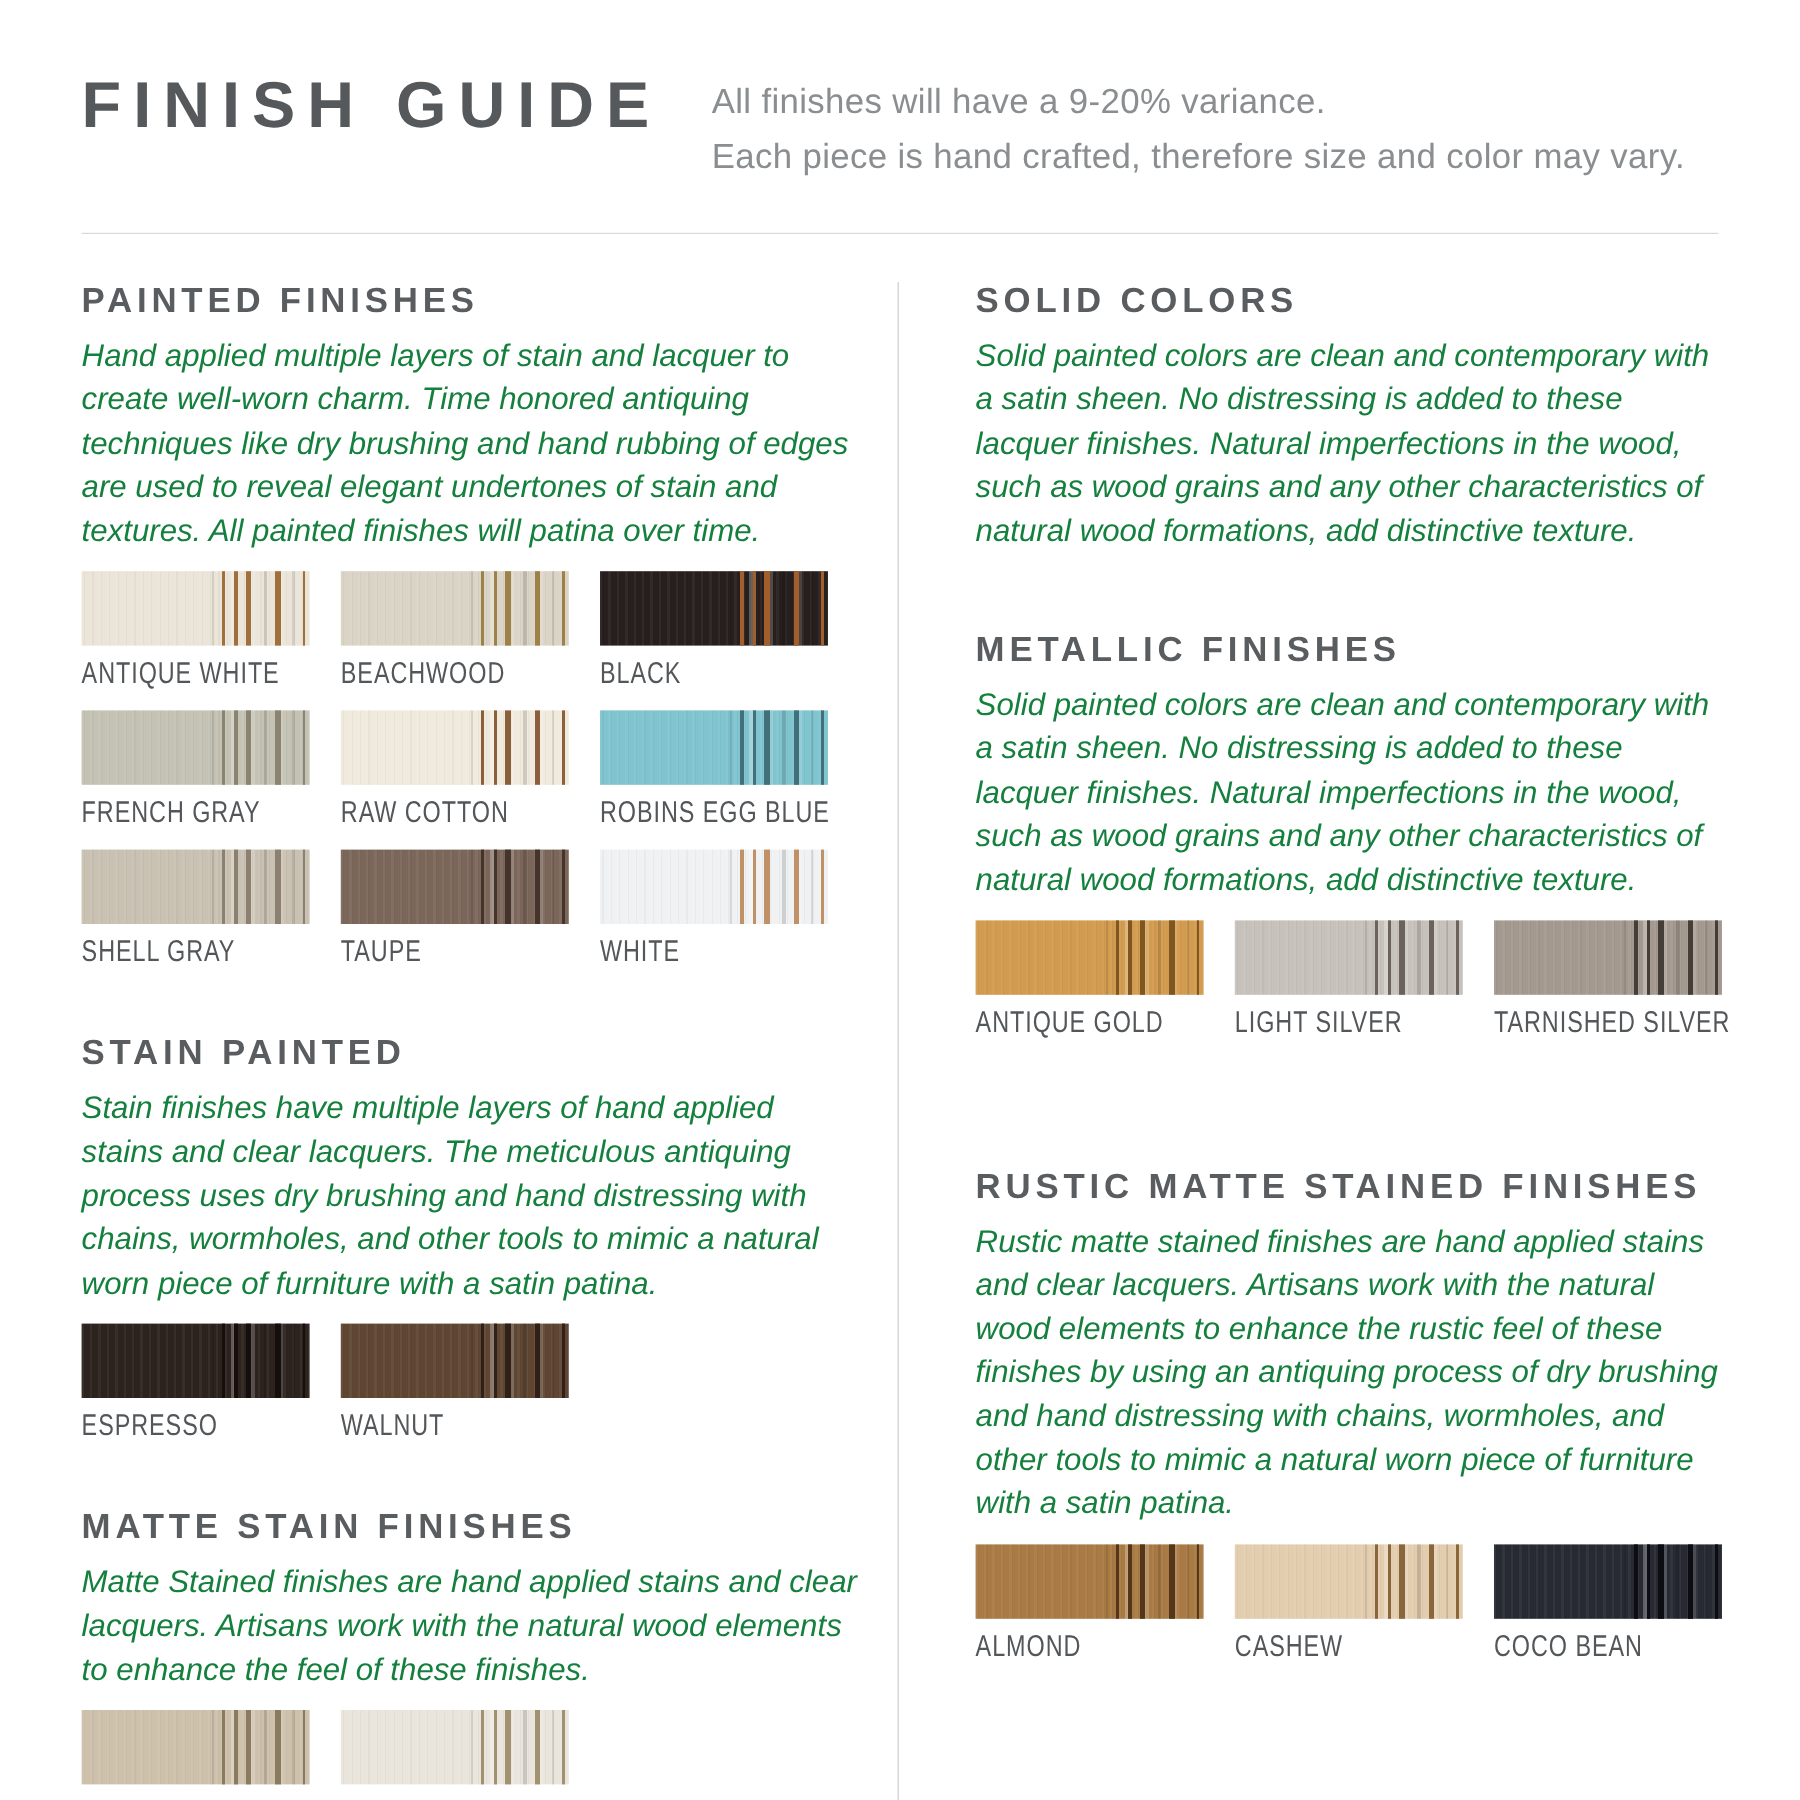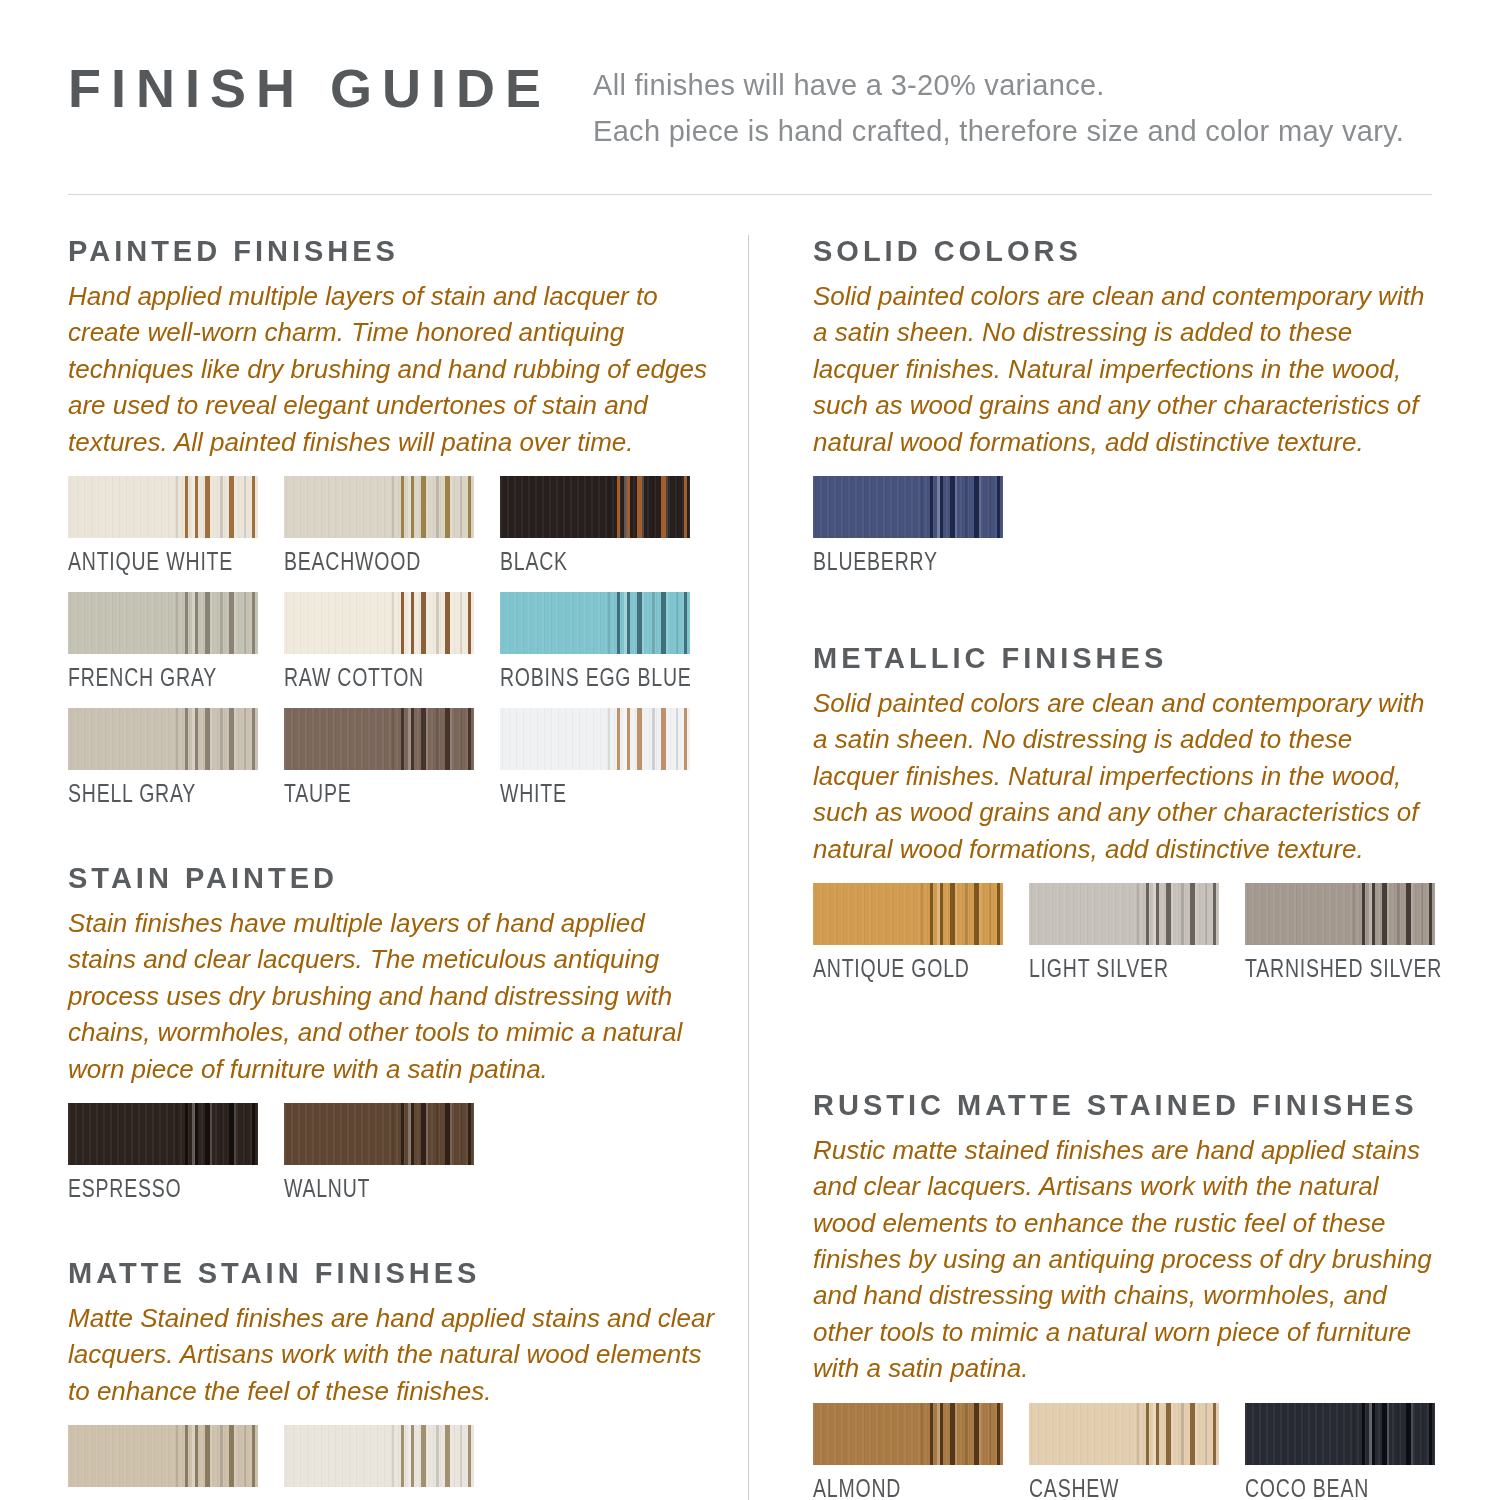--- a/index.html
+++ b/index.html
@@ -60,21 +60,21 @@
     font-weight: 700;
     letter-spacing: 4px;
     color: #595d60;
     margin-bottom: 10px;
     white-space: nowrap;
   }
   .section-desc {
     font-style: italic;
     font-size: 26px;
     line-height: 1.4;
-    color: #a16207;
+    color: #15803d;
     margin-bottom: 16px;
     max-width: 655px;
   }
 
   
   .swatch-grid {
     display: flex;
     flex-wrap: wrap;
     column-gap: 26px;
     row-gap: 16px;
@@ -123,21 +123,21 @@
   }
 </style>
 </head>
 <body>
 
 <div class="page">
 
   <div class="header">
     <div class="page-title">FINISH GUIDE</div>
     <div class="subtitle">
-      <div>All finishes will have a 3-20% variance.</div>
+      <div>All finishes will have a 9-20% variance.</div>
       <div>Each piece is hand crafted, therefore size and color may vary.</div>
     </div>
   </div>
 
   <hr class="rule">
 
   <div class="content">
 
     <div class="col-left">
 
@@ -216,26 +216,20 @@
 
     </div>
 
     <div class="v-divider"></div>
 
     <div class="col-right">
 
       <div class="section">
         <div class="section-heading">SOLID COLORS</div>
         <div class="section-desc">Solid painted colors are clean and contemporary with a satin sheen. No distressing is added to these lacquer finishes. Natural imperfections in the wood, such as wood grains and any other characteristics of natural wood formations, add distinctive texture.</div>
-        <div class="swatch-grid">
-          <div class="swatch" style="--base: #46517C; --streak: #1C2749;">
-            <div class="chip"></div>
-            <div class="swatch-label">BLUEBERRY</div>
-          </div>
-        </div>
       </div>
 
       <div class="section gap-lg">
         <div class="section-heading">METALLIC FINISHES</div>
         <div class="section-desc">Solid painted colors are clean and contemporary with a satin sheen. No distressing is added to these lacquer finishes. Natural imperfections in the wood, such as wood grains and any other characteristics of natural wood formations, add distinctive texture.</div>
         <div class="swatch-grid">
           <div class="swatch" style="--base: #D29B4F; --streak: #7E5620;">
             <div class="chip"></div>
             <div class="swatch-label">ANTIQUE GOLD</div>
           </div>

